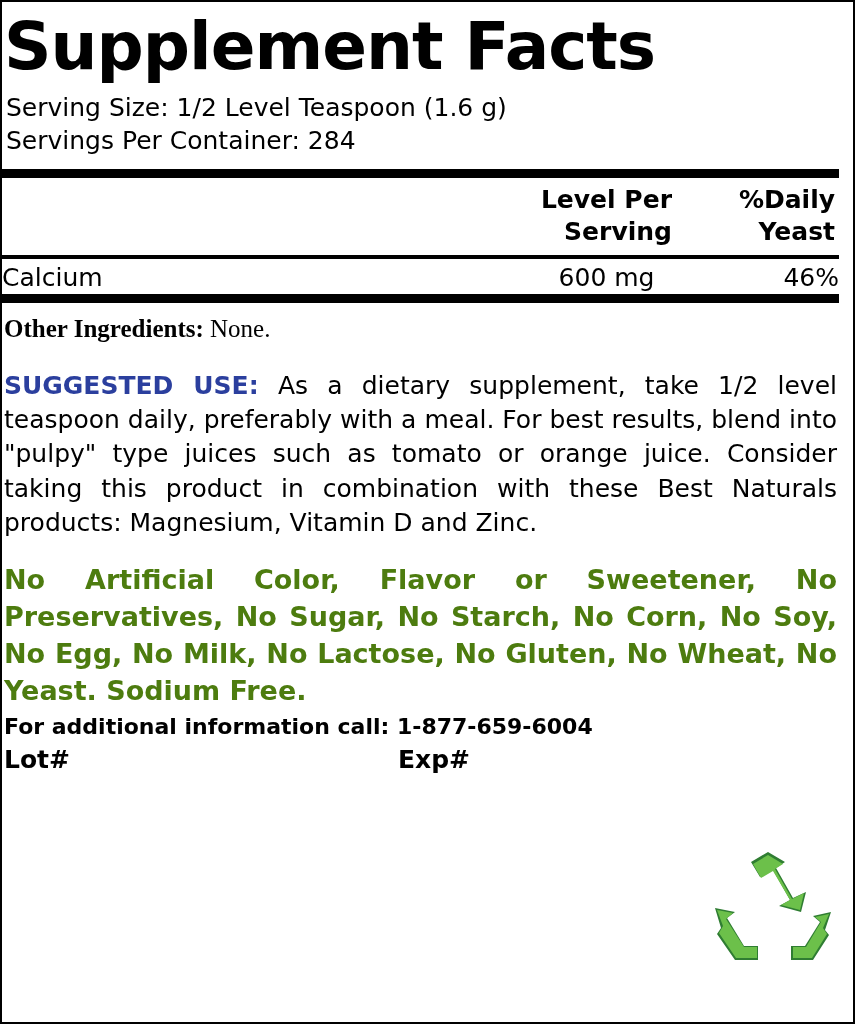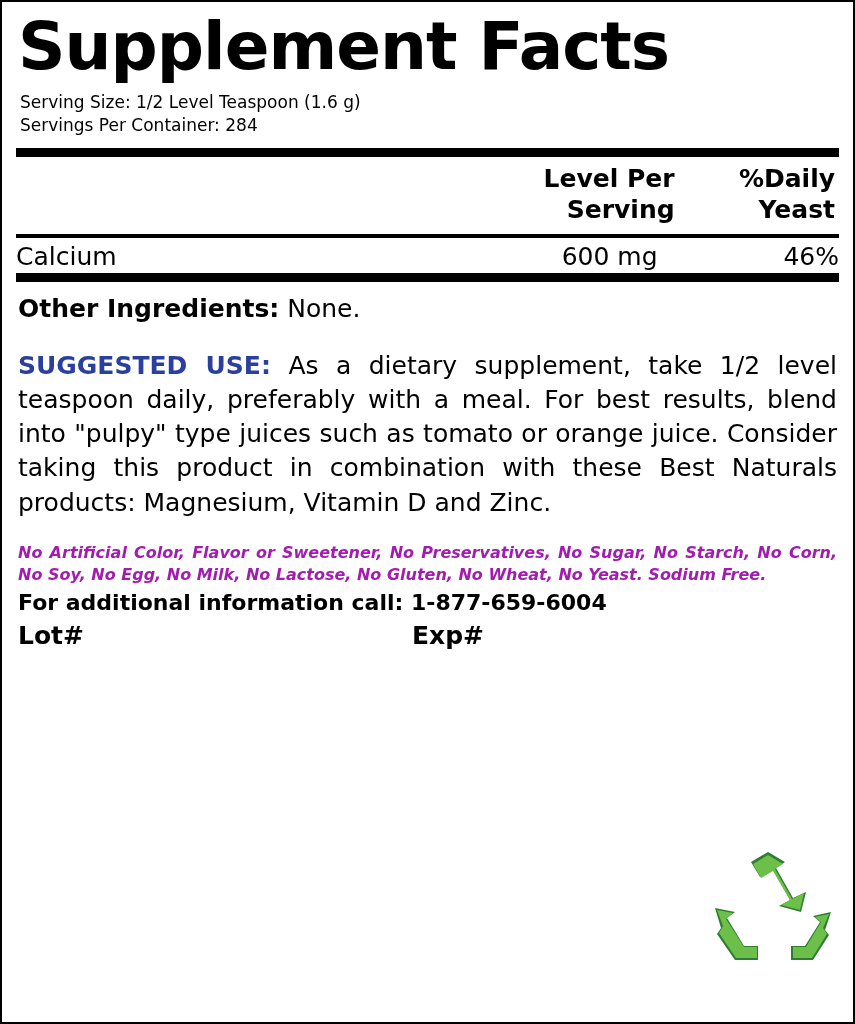--- a/index.html
+++ b/index.html
@@ -12,32 +12,32 @@
   }
   .label {
     position: relative;
     width: 855px;
     height: 1024px;
     border: 2px solid #000;
     padding: 0;
     overflow: hidden;
   }
   .inner {
-    padding: 6px 14px 0 14px;
+    padding: 6px 14px 0 0;
   }
   .title {
     font-size: 66px;
     font-weight: bold;
     letter-spacing: -1px;
     line-height: 1.05;
     margin: 4px 0 10px 2px;
     font-family: "DejaVu Sans", "Liberation Sans", sans-serif;
   }
   .serving-line {
-    font-size: 17px;
+    font-size: 25px;
     line-height: 1.32;
     margin-left: 4px;
   }
   .rule-thick {
     border-top: 9px solid #000;
     margin: 12px 0 0 0;
   }
   .rule-med {
     border-top: 4px solid #000;
     margin: 0;
@@ -63,37 +63,37 @@
     vertical-align: top;
     padding: 4px 0 0 0;
   }
   td.nutrient { text-align: left; padding-left: 16px; }
   td.amount { text-align: right; padding-right: 8px; }
   td.daily { text-align: right; padding-right: 4px; }
   td.sub { padding-left: 34px; padding-top: 2px; padding-bottom: 6px; }
   .other-ing {
     font-size: 25px;
     margin: 12px 0 0 2px;
+    font-family: Liberation Serif, serif;
   }
   .other-ing b { font-weight: bold; }
   .suggested {
     font-size: 25px;
     line-height: 1.37;
     text-align: justify;
     margin: 26px 2px 4px 2px;
   }
   .suggested .lead {
     color: #2b3f9e;
     font-weight: bold;
   }
   .free-claims {
-    font-size: 16px;
-    font-style: italic;
-    font-weight: bold;
-    color: #a21caf;
+    font-size: 27px;
+    font-weight: bold;
+    color: #4d7c0f;
     line-height: 1.37;
     text-align: justify;
     margin: 22px 2px 0 2px;
   }
   .manufactured {
     text-align: center;
     font-size: 25px;
     font-weight: bold;
     line-height: 1.42;
     margin: 18px 0 0 0;

